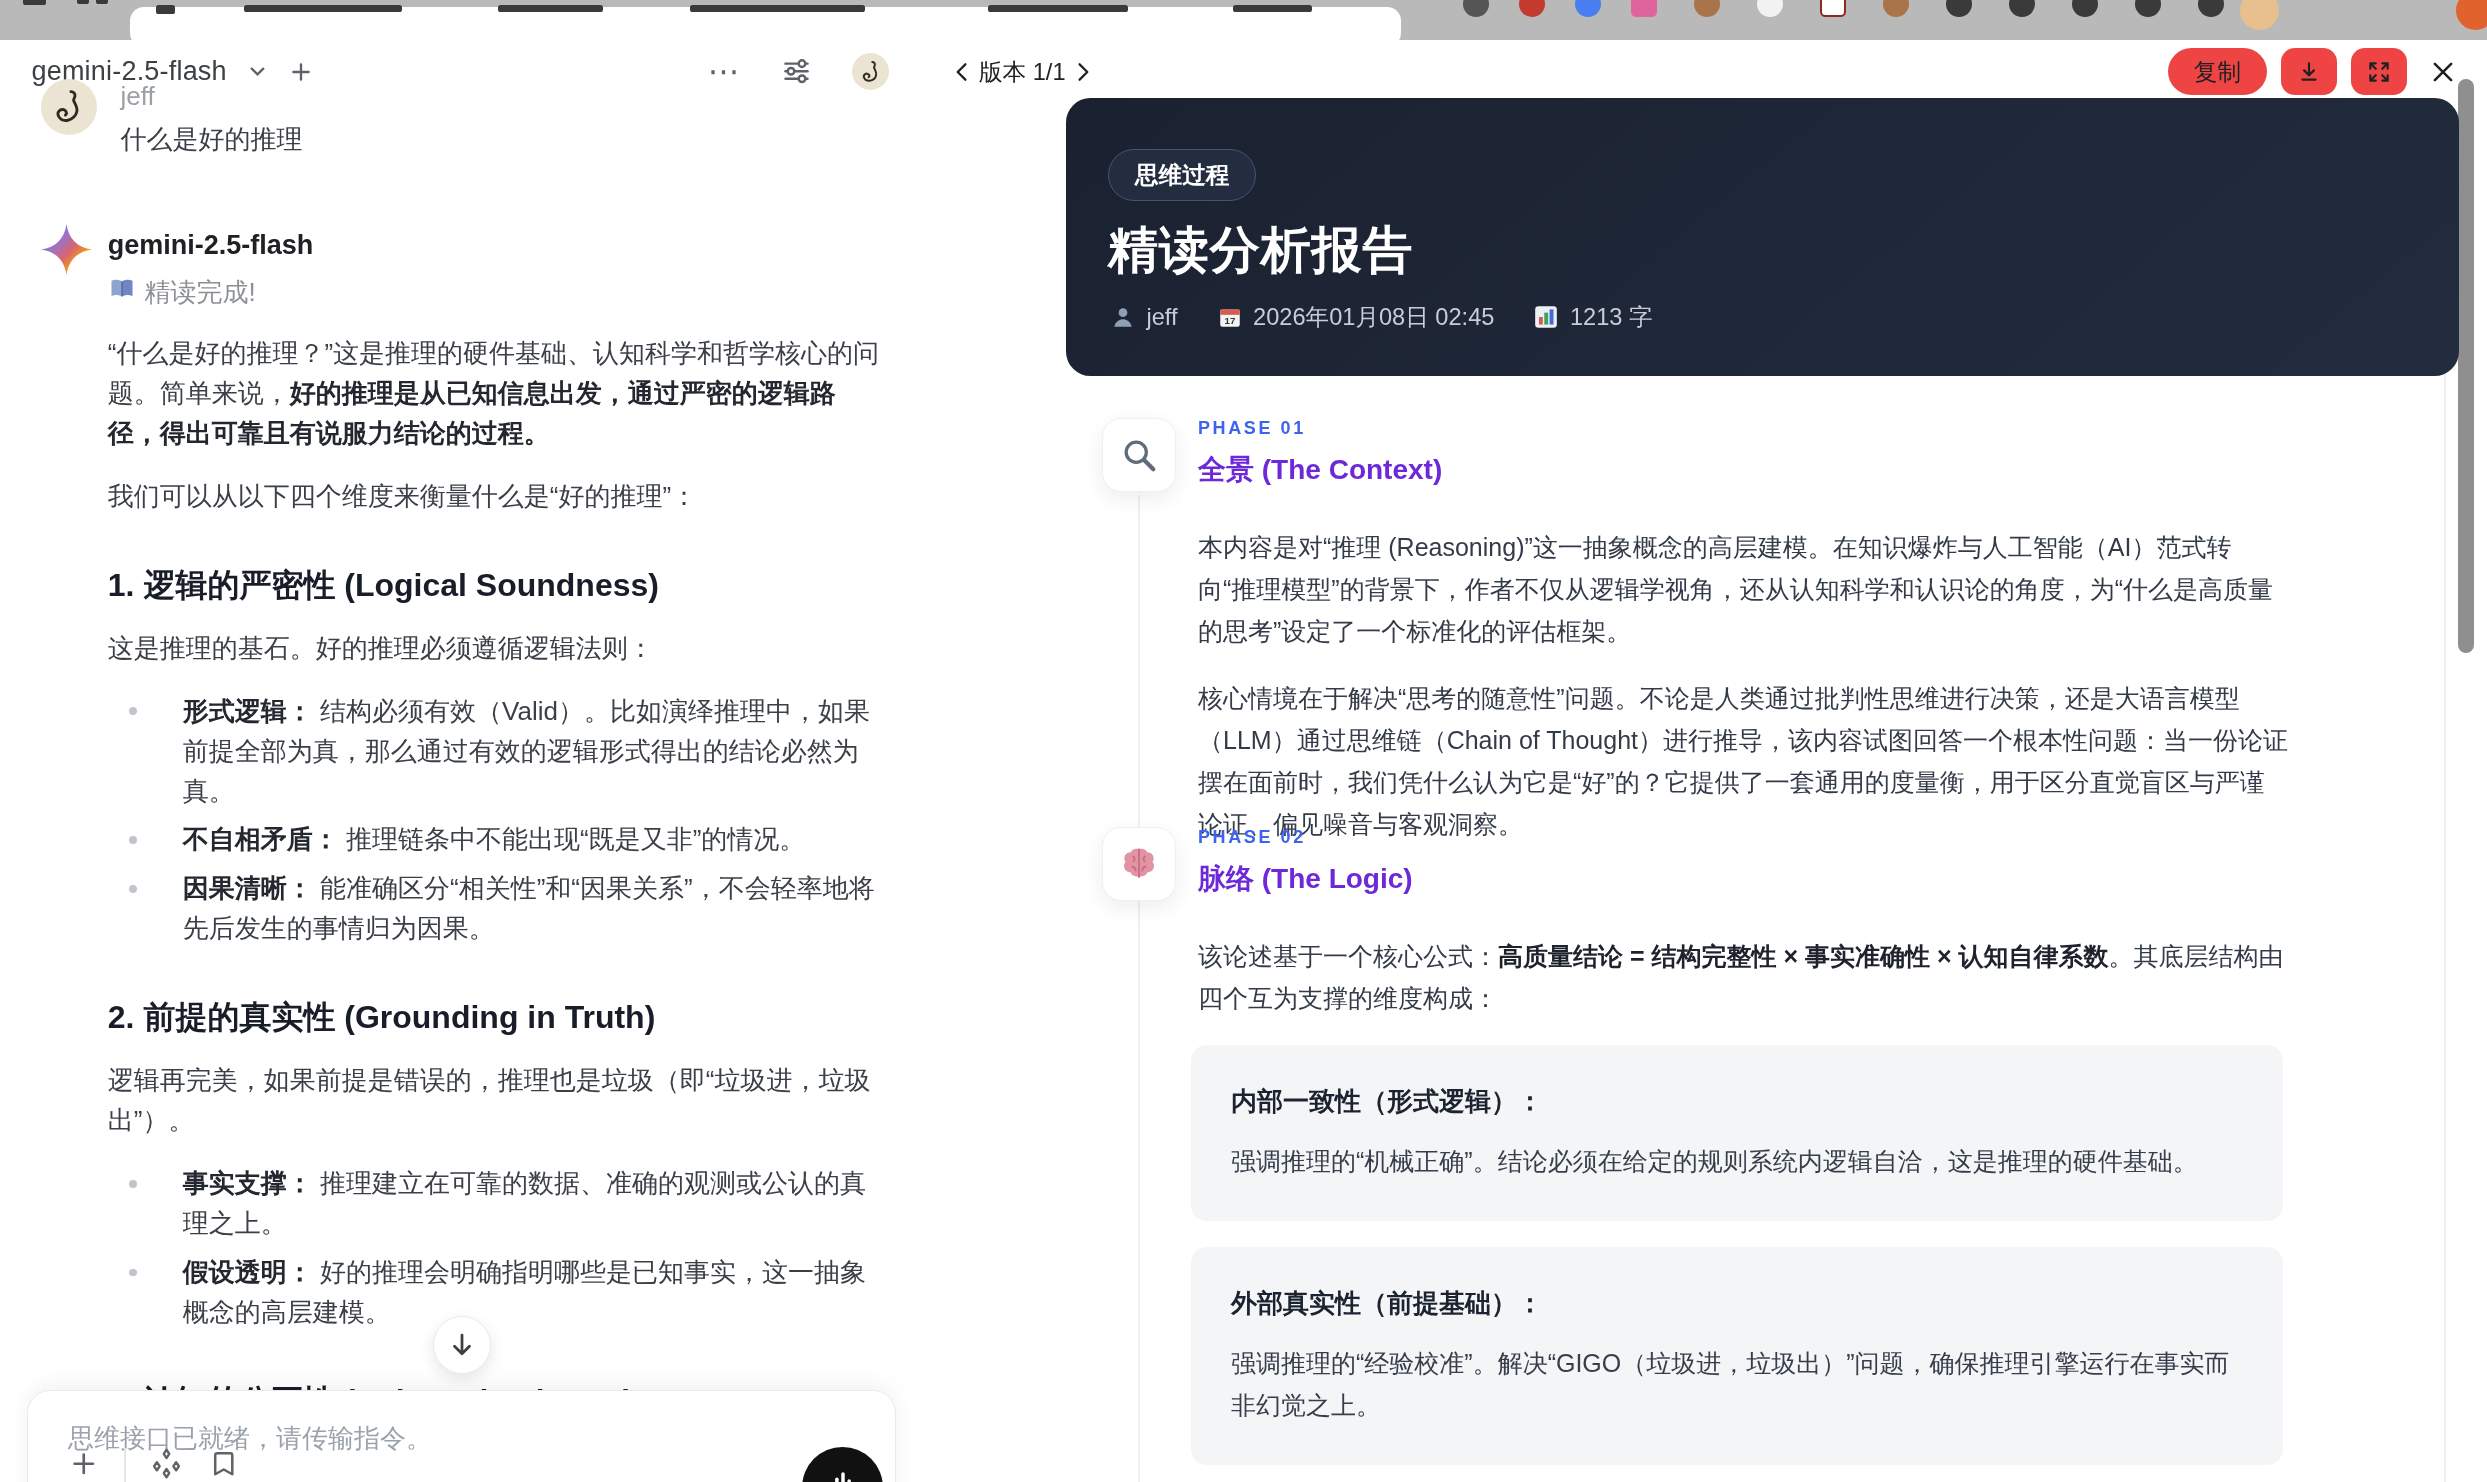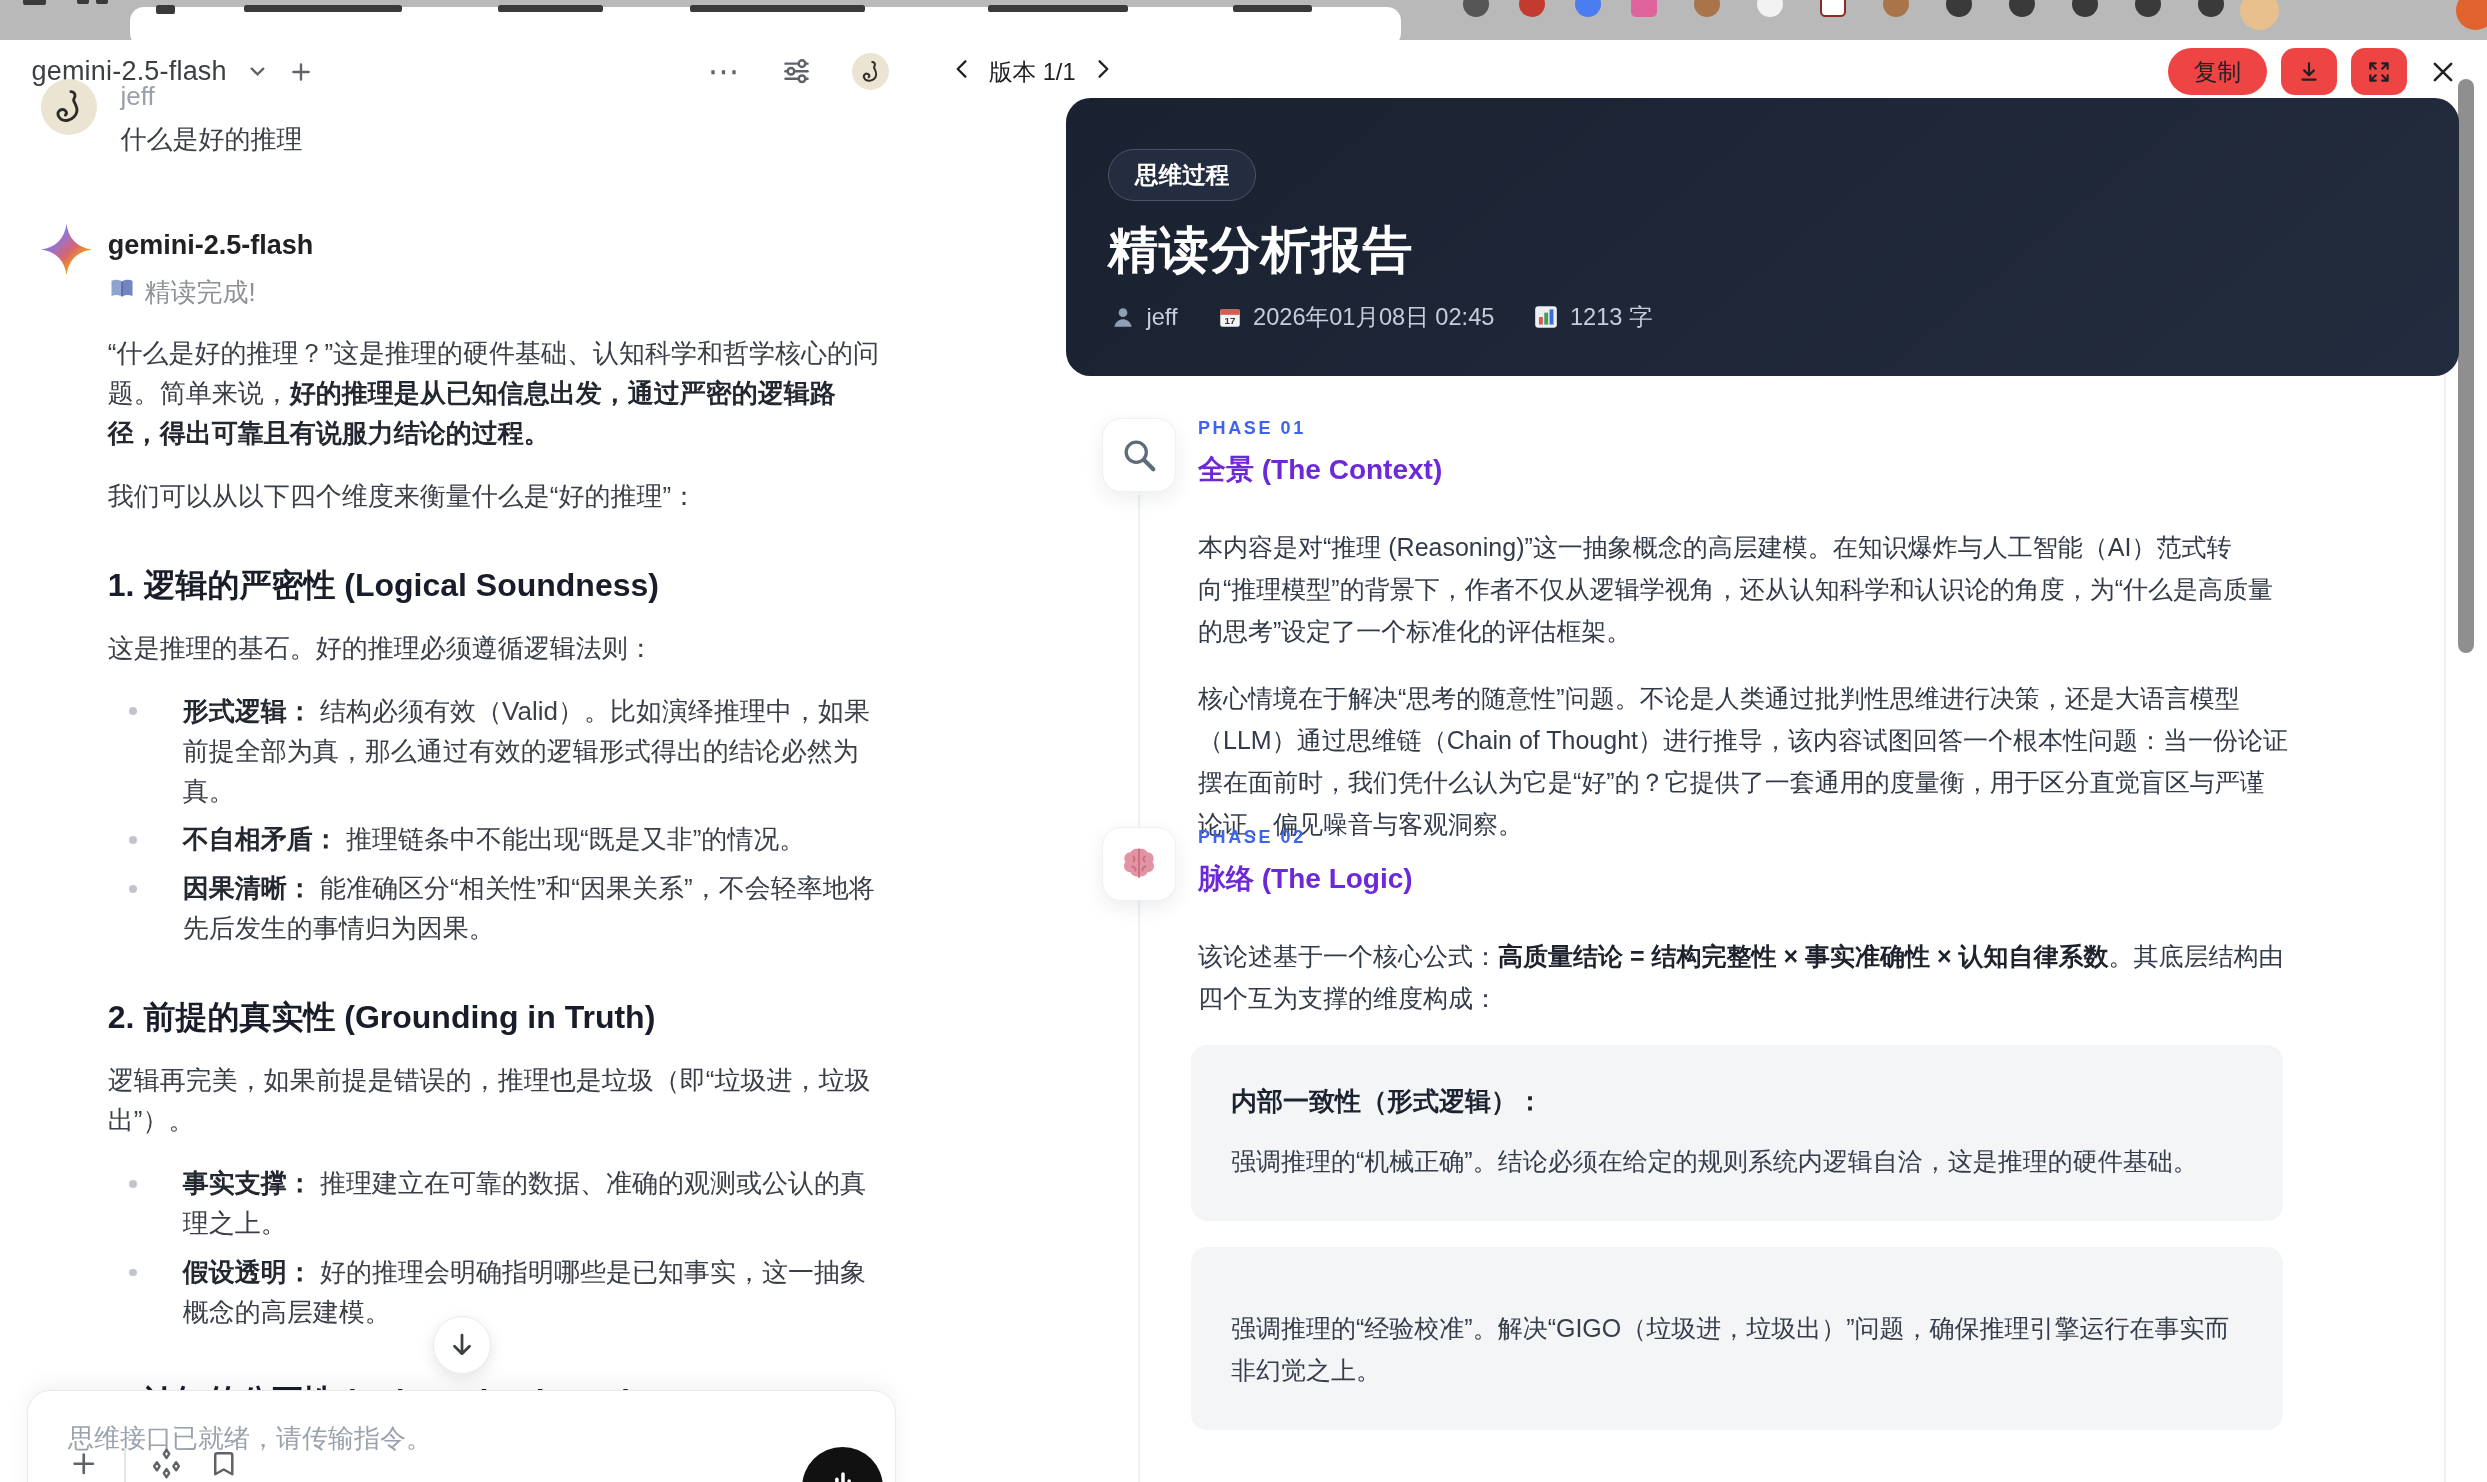--- a/index.html
+++ b/index.html
@@ -46,21 +46,21 @@
   .composer{position:absolute;left:27px;top:1390px;width:869px;height:149px;background:#fff;border:1.8px solid #e9eaec;
     border-radius:23px;box-shadow:0 -5.3px 21px rgba(0,0,0,.05);z-index:5;box-sizing:border-box;}
   .composer-input{padding:30px 40px 0 40px;font-size:26px;color:#9aa2ab;outline:none;}
   .composer-icons{position:absolute;left:40px;top:56px;display:flex;align-items:center;gap:24.5px;color:#5f6368;}
   .cdivider{width:1.8px;height:35px;background:#e6e6e6;}
   .voice-btn{position:absolute;left:774px;top:56px;width:81px;height:81px;border-radius:50%;background:#111;display:flex;align-items:center;justify-content:center;}
 
   
   .report-panel{position:absolute;left:928px;top:40px;width:1560px;height:1442px;background:#fff;overflow:hidden;}
   .panel-header{position:absolute;left:0;top:0;width:100%;height:63px;display:flex;align-items:center;padding:0 23px;box-sizing:border-box;}
-  .ver-group{display:flex;align-items:flex-start;gap:15px;color:#202124;}
+  .ver-group{display:flex;align-items:flex-end;gap:5px;color:#202124;}
   .ver-label{font-size:23.6px;}
   .ph-right{margin-left:auto;display:flex;align-items:center;gap:14px;}
   .pill{background:#ef4444;border-radius:874px;border:none;display:flex;align-items:center;justify-content:center;}
   .copy-pill{height:47px;padding:0 26px;font-size:23.6px;color:#202124;font-family:inherit;}
   .icon-pill{width:56px;height:47px;border-radius:14px;}
   .close-x{width:44px;height:47px;display:flex;align-items:center;justify-content:center;background:none;border:none;}
 
   .vscroll-line{position:absolute;right:42px;top:63px;bottom:0;width:1.8px;background:#efeff1;}
   .vscroll-thumb{position:absolute;right:14px;top:39px;width:15.8px;height:574px;border-radius:8.8px;background:#8f8f8f;}
 
@@ -361,20 +361,21 @@
     <div class="phase" style="top:787px;">
       <div class="phase-label">PHASE 02</div>
       <div class="phase-title">脉络 (The Logic)</div>
       <p class="pfirst"><span>该论述基于一个核心公式：</span><b>高质量结论 = 结构完整性 × 事实准确性 × 认知自律系数</b><span>。其底层结构由四个互为支撑的维度构成：</span></p>
 
       <div class="gbox">
         <div class="gbox-title">内部一致性（形式逻辑）：</div>
         <div class="gbox-body">强调推理的“机械正确”。结论必须在给定的规则系统内逻辑自洽，这是推理的硬件基础。</div>
       </div>
       <div class="gbox">
+        <div class="gbox-title">外部真实性（前提基础）：</div>
         <div class="gbox-body">强调推理的“经验校准”。解决“GIGO（垃圾进，垃圾出）”问题，确保推理引擎运行在事实而非幻觉之上。</div>
       </div>
 
     </div>
 
   </div>
 </div>
 
 
 </body></html>

